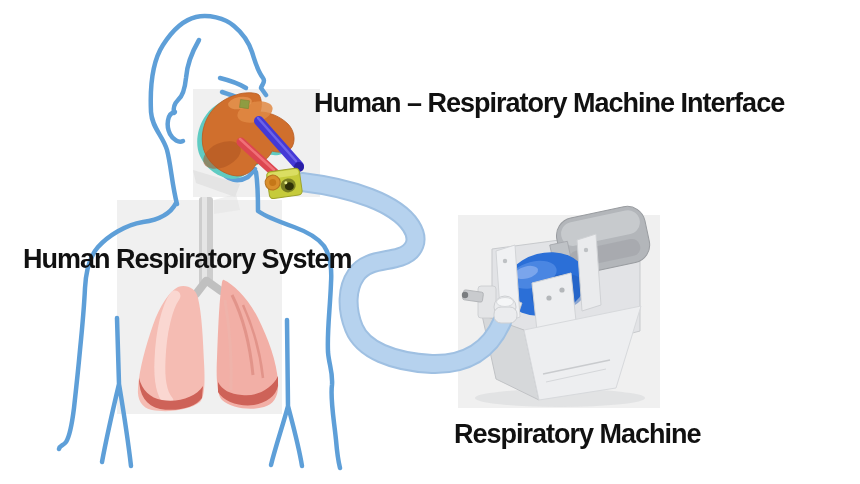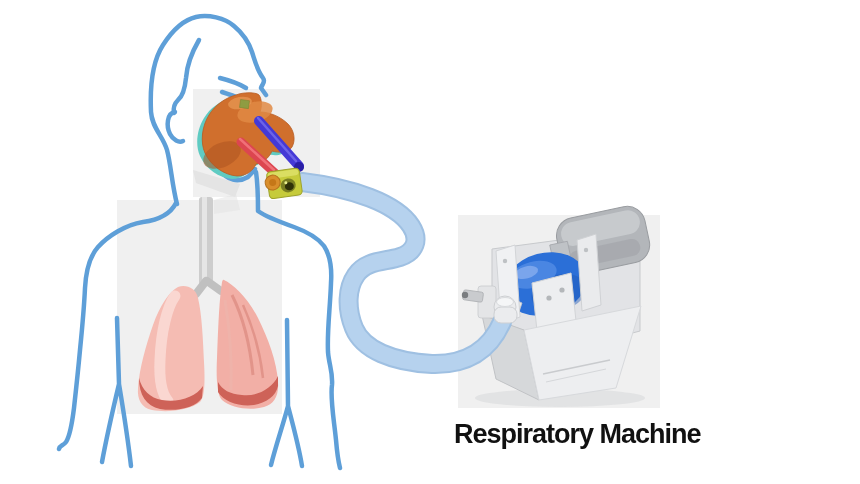--- a/index.html
+++ b/index.html
@@ -141,15 +141,17 @@
       <rect x="268" y="170" width="33" height="27" rx="4" stroke="#9EA32B" stroke-width="1" fill="#C6CB3B"></rect>
       <rect x="269" y="171" width="31" height="6" rx="3" fill="#DDE26A" opacity="0.85"></rect>
       <circle cx="273" cy="181" r="7.5" fill="#D98E2C" stroke="#B5701C" stroke-width="1"></circle>
       <circle cx="273" cy="181" r="3.5" fill="#C57718"></circle>
       <ellipse cx="288" cy="186" rx="7.5" ry="7" fill="#7A7F22"></ellipse>
       <ellipse cx="289" cy="187" rx="4.5" ry="4" fill="#2F3108"></ellipse>
       <circle cx="286" cy="183" r="1.5" fill="#E9EE8E"></circle>
     </g>
   </svg>
 
+  <div class="label" id="label-interface">Human – Respiratory Machine Interface</div>
+  <div class="label" id="label-human-system">Human Respiratory System</div>
   <div class="label" id="label-machine">Respiratory Machine</div>
 
 </div>
 
 </body></html>

